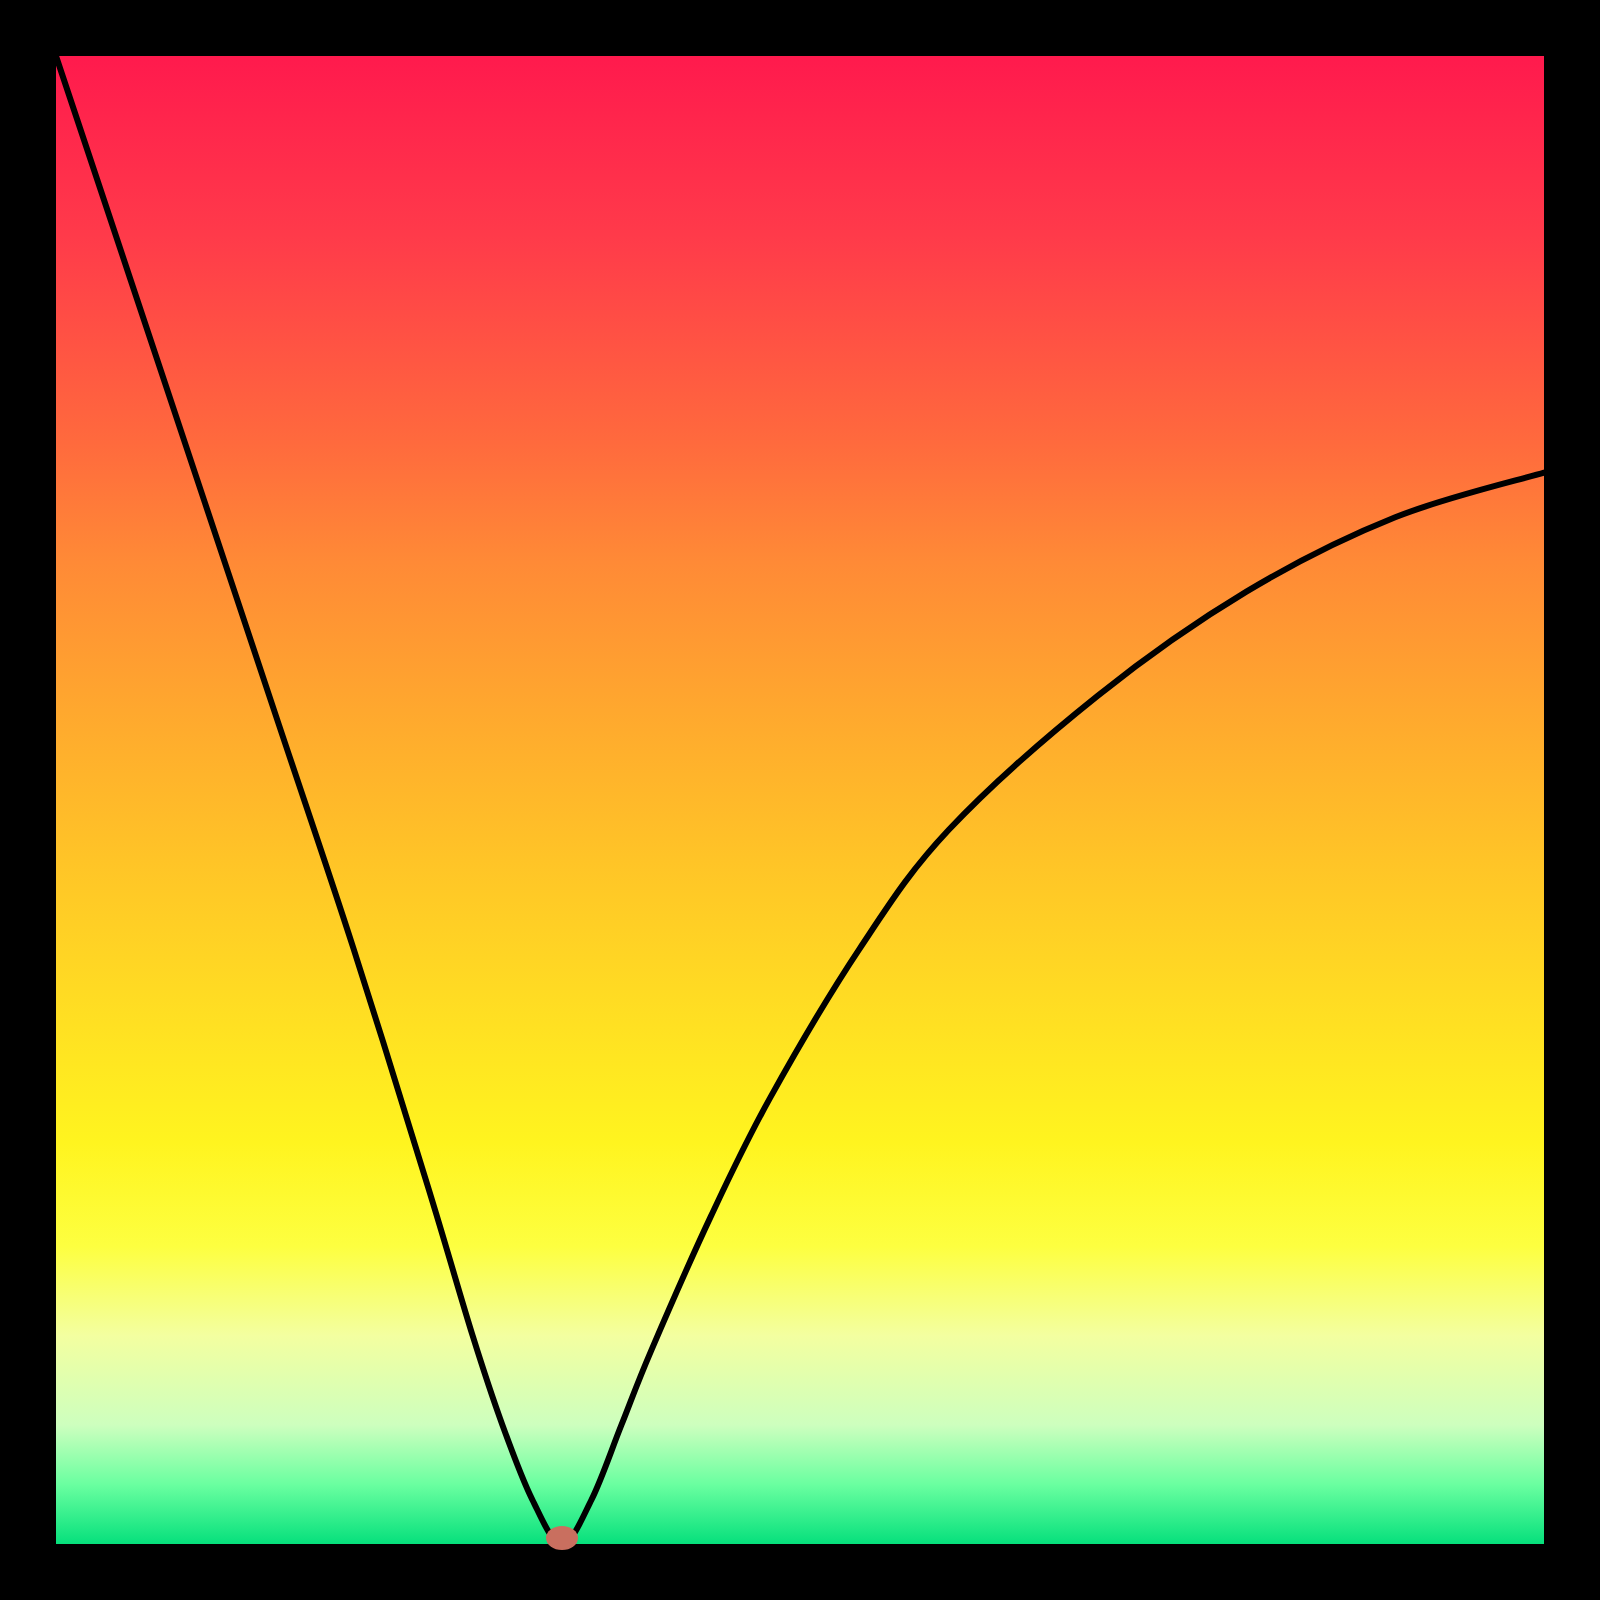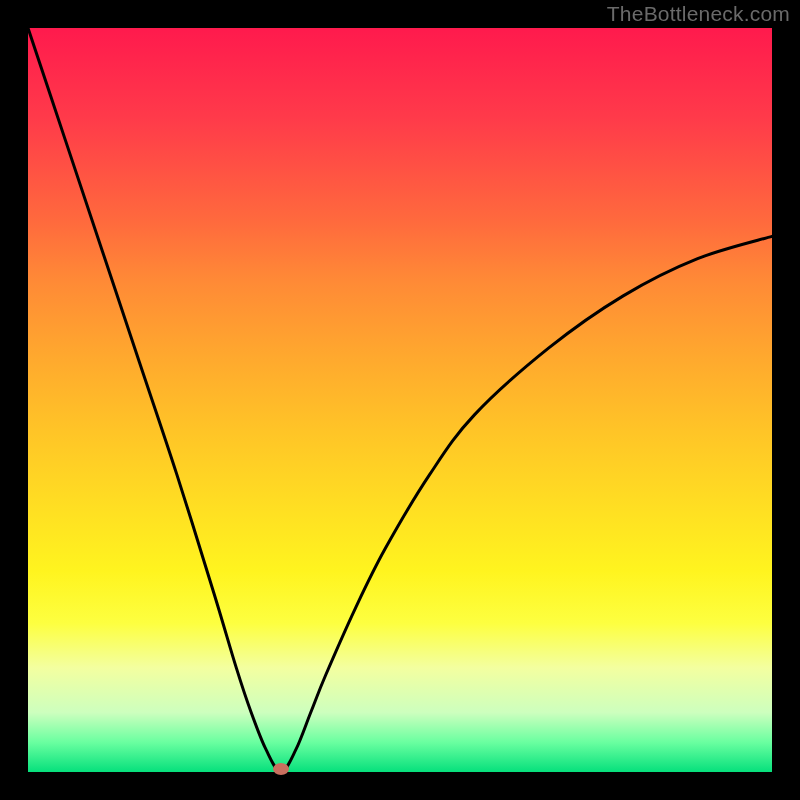--- a/index.html
+++ b/index.html
@@ -68,21 +68,20 @@
     font-size: 21px;
     letter-spacing: 0.2px;
     user-select: none;
   }
 </style>
 </head>
 <body>
 
 <div class="chart-wrap">
 
-  <div class="watermark">TheBottleneck.com</div>
 
   <div class="plot-area">
     <div class="gradient-bg"></div>
 
     <svg class="curve" viewBox="0 0 744 744" preserveAspectRatio="none">
       <path id="curve-path" d="M 0.00 0.00 C 6.20 18.60, 24.80 74.40, 37.20 111.60 C 49.60 148.80, 62.00 186.00, 74.40 223.20 C 86.80 260.40, 99.20 297.60, 111.60 334.80 C 124.00 372.00, 136.40 407.96, 148.80 446.40 C 161.20 484.84, 176.08 533.20, 186.00 565.44 C 195.92 597.68, 202.12 620.00, 208.32 639.84 C 214.52 659.68, 218.24 670.84, 223.20 684.48 C 228.16 698.12, 233.12 711.76, 238.08 721.68 C 243.04 731.60, 248.00 744.00, 252.96 744.00 C 257.92 744.00, 262.88 731.60, 267.84 721.68 C 272.80 711.76, 277.76 696.88, 282.72 684.48 C 287.68 672.08, 290.16 664.64, 297.60 647.28 C 305.04 629.92, 317.44 601.40, 327.36 580.32 C 337.28 559.24, 344.72 543.12, 357.12 520.80 C 369.52 498.48, 386.88 468.72, 401.76 446.40 C 416.64 424.08, 426.56 407.96, 446.40 386.88 C 466.24 365.80, 496.00 339.76, 520.80 319.92 C 545.60 300.08, 570.40 282.72, 595.20 267.84 C 620.00 252.96, 644.80 240.56, 669.60 230.64 C 694.40 220.72, 731.60 212.04, 744.00 208.32" fill="none" stroke="#000000" stroke-width="3" stroke-linecap="round" stroke-linejoin="round"></path>
     </svg>
 
     <div class="marker" style="left: 244.96px; top: 735px;"></div>
   </div>

